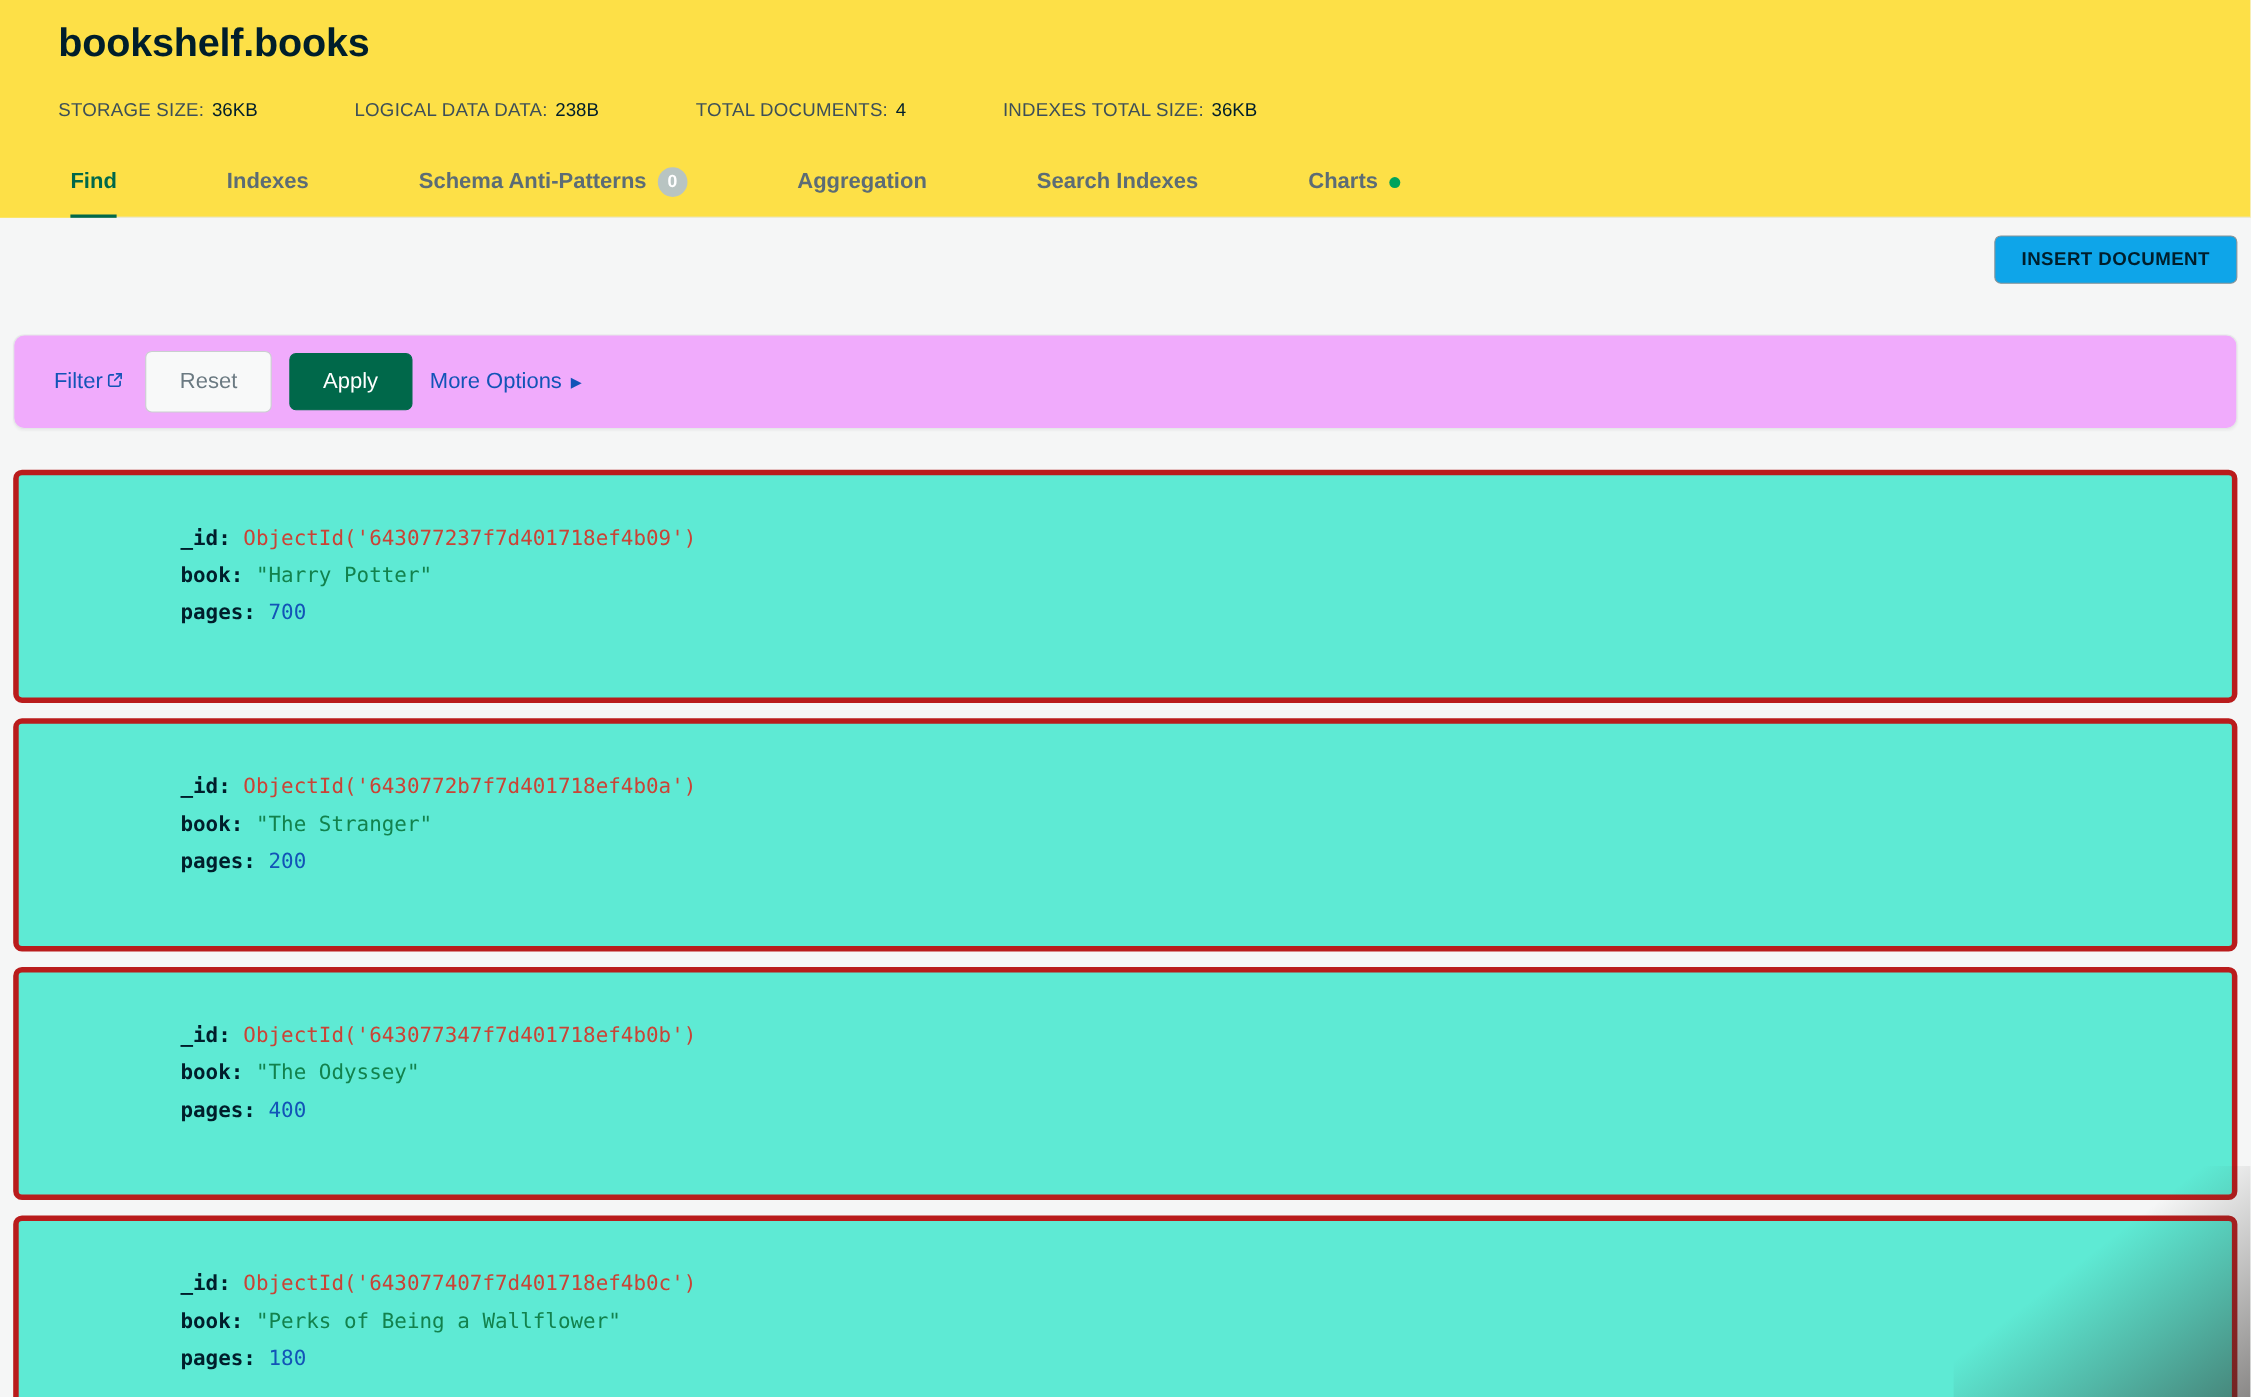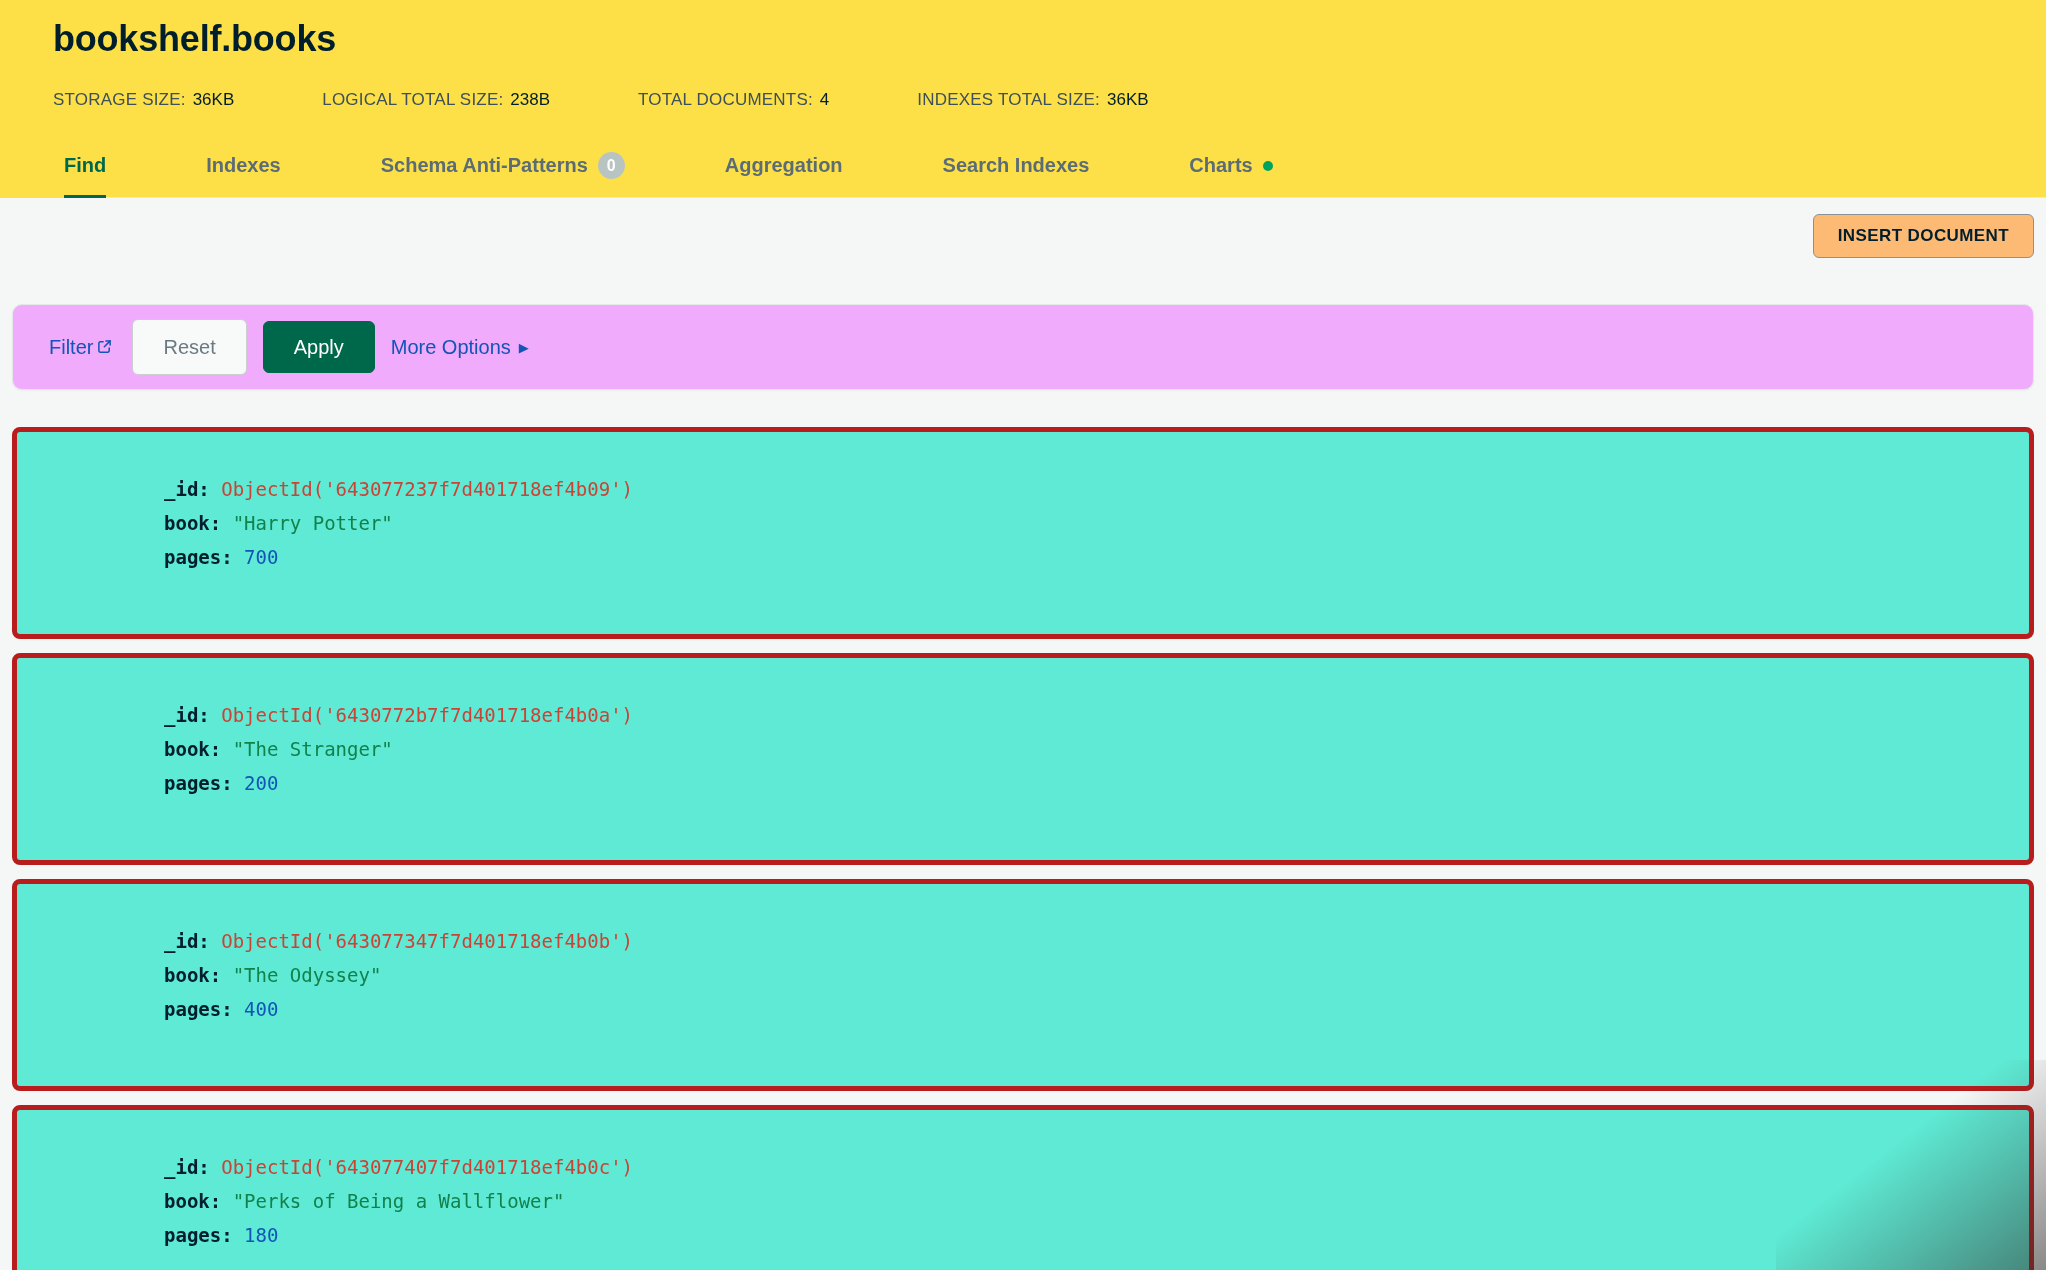--- a/index.html
+++ b/index.html
@@ -40,21 +40,21 @@
     background:#B8C4C2; color:#fff; font-size:16px; font-weight:700;
   }
   .tab-dot {
     width:10px; height:10px; border-radius:50%;
     background:var(--charts-dot-green,#00A35C); display:inline-block;
   }
 
   
   .insert-row { padding:16px 12px 0; display:flex; justify-content:flex-end; }
   .insert-btn {
-    height:44px; padding:0 24px; background:#fdba74;
+    height:44px; padding:0 24px; background:#0ea5e9;
     border:1px solid #889397; border-radius:6px;
     font-family:"Liberation Sans",sans-serif;
     font-size:17px; font-weight:700; letter-spacing:0.4px;
     color:var(--key-navy,#001E2B); cursor:pointer;
   }
 
   .filter-card {
     margin:46px 12px 0; height:86px; background:#f0abfc;
     border:1px solid #E5E8E8; border-radius:10px;
     box-shadow:0 1px 2px rgba(0,0,0,0.04);
@@ -114,21 +114,21 @@
 
 <header class="top">
   <h1 class="page-title">bookshelf.books</h1>
 
   <div class="stats">
 
   <div class="stat">
         <span class="stat-label">STORAGE SIZE:</span><span class="stat-value">36KB</span>
       </div>
       <div class="stat">
-        <span class="stat-label">LOGICAL TOTAL SIZE:</span><span class="stat-value">238B</span>
+        <span class="stat-label">LOGICAL DATA DATA:</span><span class="stat-value">238B</span>
       </div>
       <div class="stat">
         <span class="stat-label">TOTAL DOCUMENTS:</span><span class="stat-value">4</span>
       </div>
       <div class="stat">
         <span class="stat-label">INDEXES TOTAL SIZE:</span><span class="stat-value">36KB</span>
       </div>
     </div>
 
   <nav class="tabs">

